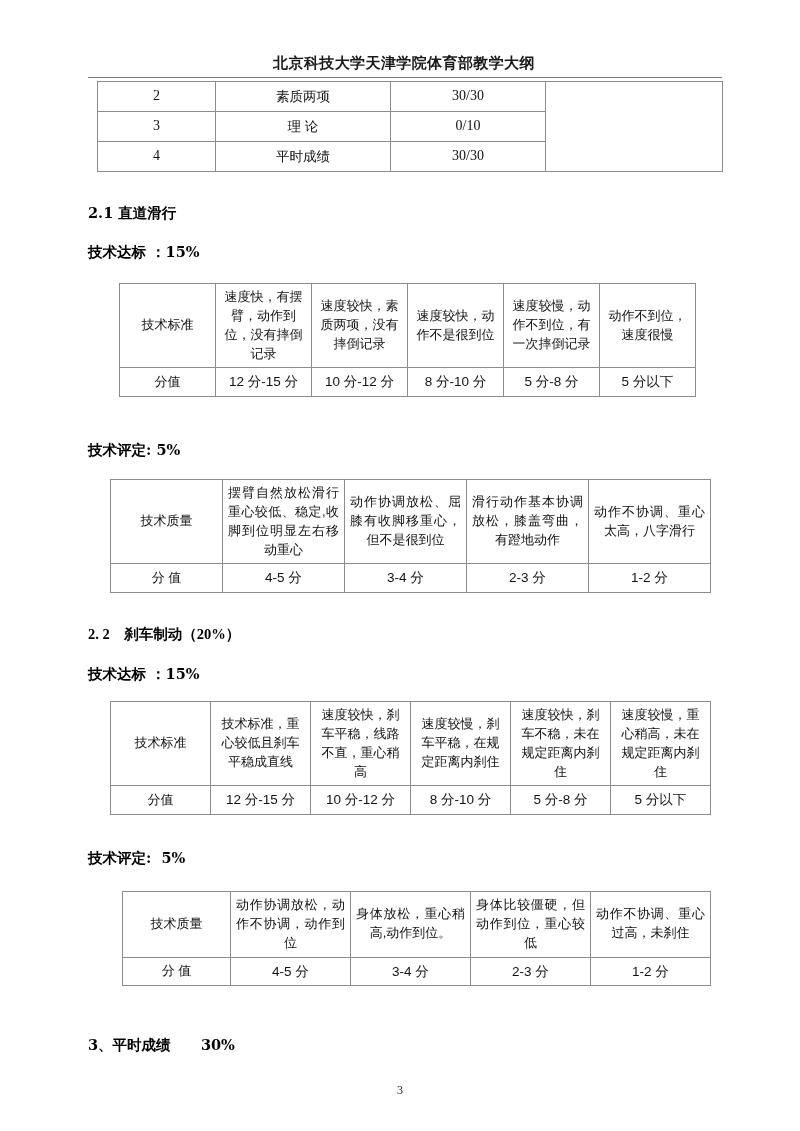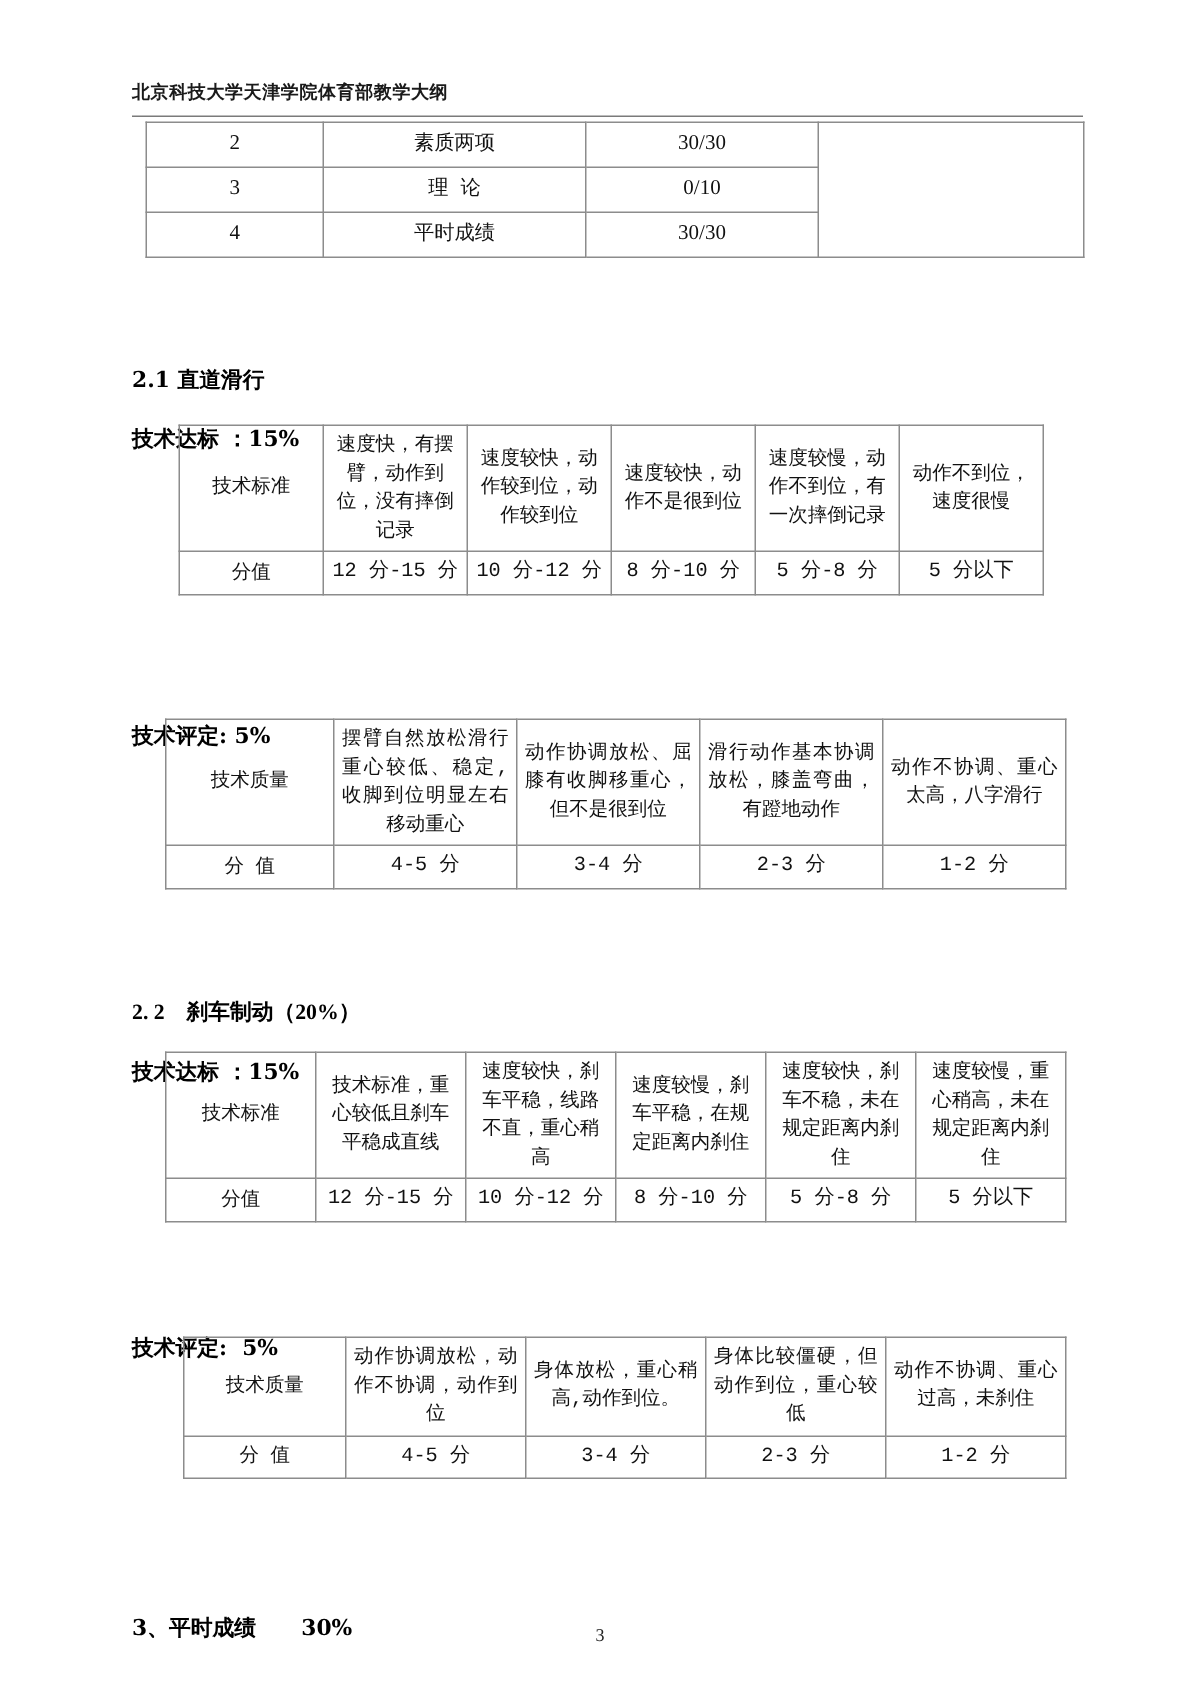--- a/index.html
+++ b/index.html
@@ -23,23 +23,23 @@
     height: 1131px;
     background: #fff;
   }
 
   
   .doc-header {
     position: absolute;
     left: 88px;
     top: 54px;
     width: 632px;
-    text-align: left;
+    text-align: center;
     font-family: "DejaVu Serif", "Liberation Serif", serif;
-    font-size: 12px;
+    font-size: 15px;
     font-weight: bold;
     letter-spacing: 0.4px;
     color: #1a1a1a;
     line-height: 1.2;
   }
   .header-rule {
     position: absolute;
     left: 88px;
     top: 77px;
     width: 634px;
@@ -54,21 +54,21 @@
     table-layout: fixed;
     font-size: 13.5px;
     color: #111;
   }
   .tbl td {
     border: 1px solid #8c8c8c;
     padding: 4px 5px;
     vertical-align: middle;
     line-height: 1.45;
     text-align: center;
-    font-family: Liberation Mono, monospace;
+    font-family: Liberation Sans, sans-serif;
   }
   .tbl td.num {
     font-family: "Liberation Serif", "DejaVu Serif", serif;
     font-size: 14px;
   }
   .tbl td.blank { border-top: none; border-bottom: none; }
   .tbl td.blank-first { border-bottom: none; }
   .tbl td.blank-last { border-top: none; }
 
   
@@ -92,21 +92,20 @@
   #table-22-quality  { left: 122px; top: 891px; width: 588px; }
 
   
   .heading {
     position: absolute;
     font-family: "DejaVu Serif", "Liberation Serif", serif;
     font-weight: bold;
     font-size: 14.5px;
     color: #000;
     white-space: pre;
-    margin-top: 40px;
   }
 
   #h-21        { left: 88px; top: 204px; }
   #h-21-dabiao { left: 88px; top: 243px; }
   #h-21-ping   { left: 88px; top: 441px; }
   #h-22        { left: 88px; top: 625px; font-family: "Liberation Serif","DejaVu Serif",serif; }
   #h-22-dabiao { left: 88px; top: 665px; }
   #h-22-ping   { left: 88px; top: 849px; }
   #h-3         { left: 88px; top: 1036px; }
 
@@ -168,21 +167,21 @@
         <col style="width:96px">
         <col style="width:96px">
       <col style="width:96px">
         <col style="width:96px">
         <col style="width:96px">
     </colgroup>
     <tbody>
       <tr>
         <td class="label">技术标准</td>
         <td class="desc">速度快，有摆臂，动作到位，没有摔倒记录</td>
-        <td class="desc">速度较快，动作较到位，动作较到位</td>
+        <td class="desc">速度较快，素质两项，没有摔倒记录</td>
         <td class="desc">速度较快，动作不是很到位</td>
         <td class="desc">速度较慢，动作不到位，有一次摔倒记录</td>
         <td class="desc">动作不到位，速度很慢</td>
       </tr>
       <tr>
         <td class="label">分值</td>
         <td class="score">12 分-15 分</td>
         <td class="score">10 分-12 分</td>
         <td class="score">8 分-10 分</td>
         <td class="score">5 分-8 分</td>

